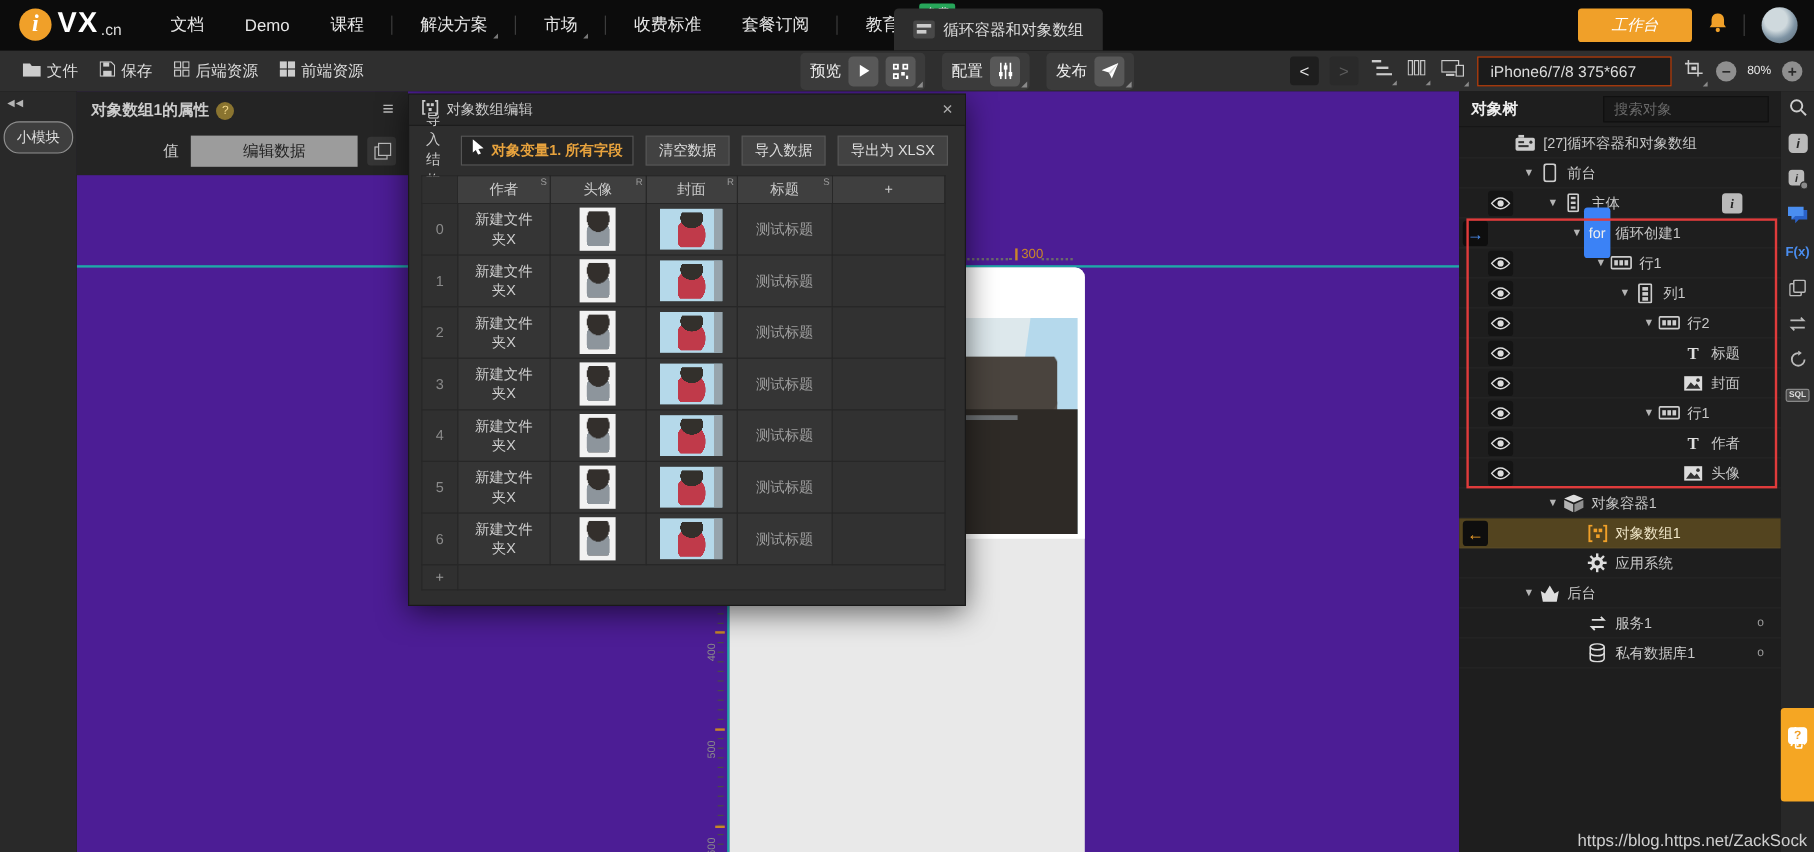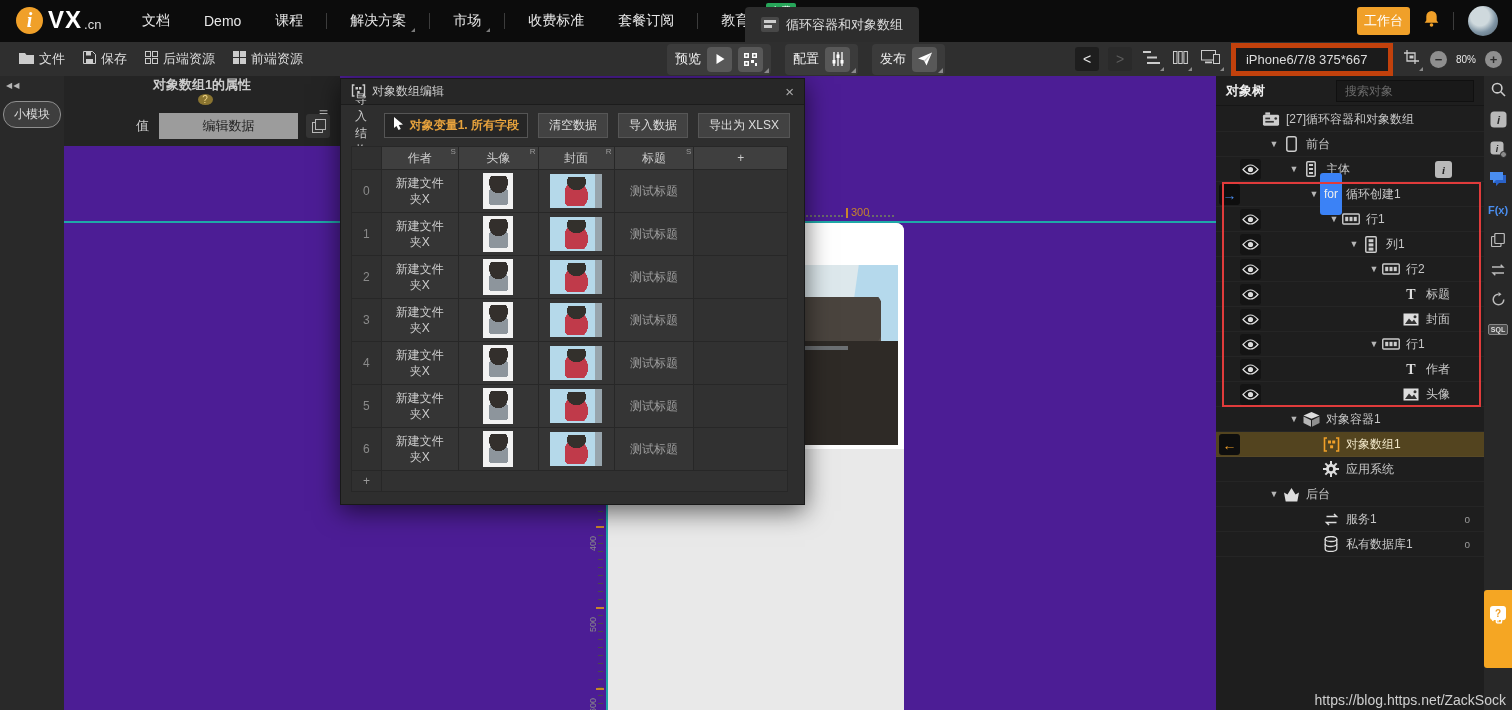--- a/index.html
+++ b/index.html
@@ -20,21 +20,21 @@
     border-left:4px solid transparent; border-bottom:4px solid #7a7a7a; }
   .nav-div { width:1px; height:16px; background:#3c3c3c; margin:0 6px; }
   .free-badge { position:absolute; top:3px; right:-16px; background:#27a65a; color:#fff; font-size:10px;
     padding:1px 5px; border-radius:2px; }
   #active-tab { position:absolute; left:745px; top:7px; height:35px; background:#2d2d2d; border-radius:4px 4px 0 0;
     display:flex; align-items:center; padding:0 16px; color:#ddd; font-size:13px; gap:7px; cursor:pointer; }
   #active-tab .tabicon { width:18px; height:15px; background:#484848; border-radius:2px; position:relative; }
   #active-tab .tabicon:before { content:""; position:absolute; left:3px; top:3px; width:12px; height:3px; background:#ccc; }
   #active-tab .tabicon:after { content:""; position:absolute; left:3px; top:8px; width:8px; height:3px; background:#ccc; }
   #nav-right { position:absolute; right:14px; top:0; height:42px; display:flex; align-items:center; gap:14px; }
-  #workbench { background:#f0a029; color:#fff; font-size:13px; padding:5px 7px; border-radius:3px; cursor:pointer; }
+  #workbench { background:#f0a029; color:#fff; font-size:13px; padding:5px 28px; border-radius:3px; cursor:pointer;font-style:italic; }
   #nav-right .vdiv { width:1px; height:18px; background:#3c3c3c; }
   #avatar { width:30px; height:30px; border-radius:50%; cursor:pointer;
     background:radial-gradient(circle at 40% 35%, #cfd9dd 35%, #7f94a4 60%, #52606b 100%); }
   
   #toolbar { position:absolute; left:0; top:42px; width:1512px; height:34px; background:#2f2f2f; z-index:39;
     display:flex; align-items:center; }
   .tb-item { display:flex; align-items:center; gap:5px; color:#ddd; font-size:13px; padding:0 9px; height:34px; cursor:pointer; }
   .tb-group { display:flex; align-items:center; gap:6px; background:#3b3b3b; border-radius:4px; padding:3px 8px;
     margin-right:14px; position:relative; cursor:pointer; }
   .tb-group .lbl { color:#eee; font-size:13px; }
@@ -43,32 +43,32 @@
   .tb-group:after { content:""; position:absolute; right:2px; bottom:2px; width:0; height:0;
     border-left:5px solid transparent; border-bottom:5px solid #8a8a8a; }
   #tb-right { position:absolute; right:10px; top:0; height:34px; display:flex; align-items:center; gap:9px; }
   .navbtn { width:24px; height:24px; display:flex; align-items:center; justify-content:center;
     font-size:14px; border-radius:3px; cursor:pointer; }
   .navbtn.back { background:#1e1e1e; color:#e8e8e8; }
   .navbtn.fwd  { background:#2a2a2a; color:#5c5c5c; }
   .viewicon { position:relative; padding:2px; cursor:pointer; }
   .viewicon:after { content:""; position:absolute; right:-2px; bottom:-1px; width:0; height:0;
     border-left:4px solid transparent; border-bottom:4px solid #8a8a8a; }
-  #device-box { background:#1b1b1b; border:5px solid #c2410c; color:#ddd; font-size:13px;
+  #device-box { background:#1b1b1b; border:1px solid #c2410c; color:#ddd; font-size:13px;
     padding:4px 10px; width:162px; cursor:pointer; }
   .zoombtn { width:17px; height:17px; border-radius:50%; background:#8f8f8f; color:#2a2a2a; font-size:13px;
     display:flex; align-items:center; justify-content:center; cursor:pointer; font-weight:bold; line-height:1; }
   #zoom-val { color:#e8e8e8; font-size:10px; }
   
   #left-strip { position:absolute; left:0; top:76px; width:64px; height:634px; background:#292929; z-index:20; }
   #collapse { color:#b5b5b5; font-size:8px; letter-spacing:1px; padding:5px 6px; cursor:pointer; }
   #module-tag { margin:6px 3px; border:1px solid #8f8f8f; background:#3e3e3e; color:#ddd; font-size:12px;
     text-align:center; padding:4px 0; border-radius:13px; cursor:pointer; }
   #props { position:absolute; left:64px; top:76px; width:276px; height:70px; background:#242424; z-index:21; }
-  #props-header { display:flex; align-items:center; height:32px; padding:0 12px;flex-direction:column; }
+  #props-header { display:flex; align-items:center; height:32px; padding:0 12px; }
   #props-title { color:#ccc; font-size:13px; font-weight:bold; }
   #props-q { width:15px; height:15px; border-radius:50%; background:#8a7430; color:#f5d98a; font-size:10px;
     display:flex; align-items:center; justify-content:center; margin-left:6px; cursor:pointer; }
   #props-menu { margin-left:auto; color:#bbb; font-size:16px; cursor:pointer; letter-spacing:0; }
   #props-value { display:flex; align-items:center; height:36px; padding:0 10px; }
   #value-label { color:#ccc; font-size:13px; margin-left:62px; margin-right:10px; }
   #edit-data-btn { background:#9c9c9c; color:#222; font-size:13px; width:140px; height:26px; border:none;
     cursor:pointer; font-family:inherit; }
   #copy-btn { margin-left:8px; width:24px; height:24px; background:#353535; border-radius:3px; position:relative; cursor:pointer; }
   #copy-btn:before { content:""; position:absolute; left:6px; top:8px; width:9px; height:9px; border:1px solid #bbb; }

